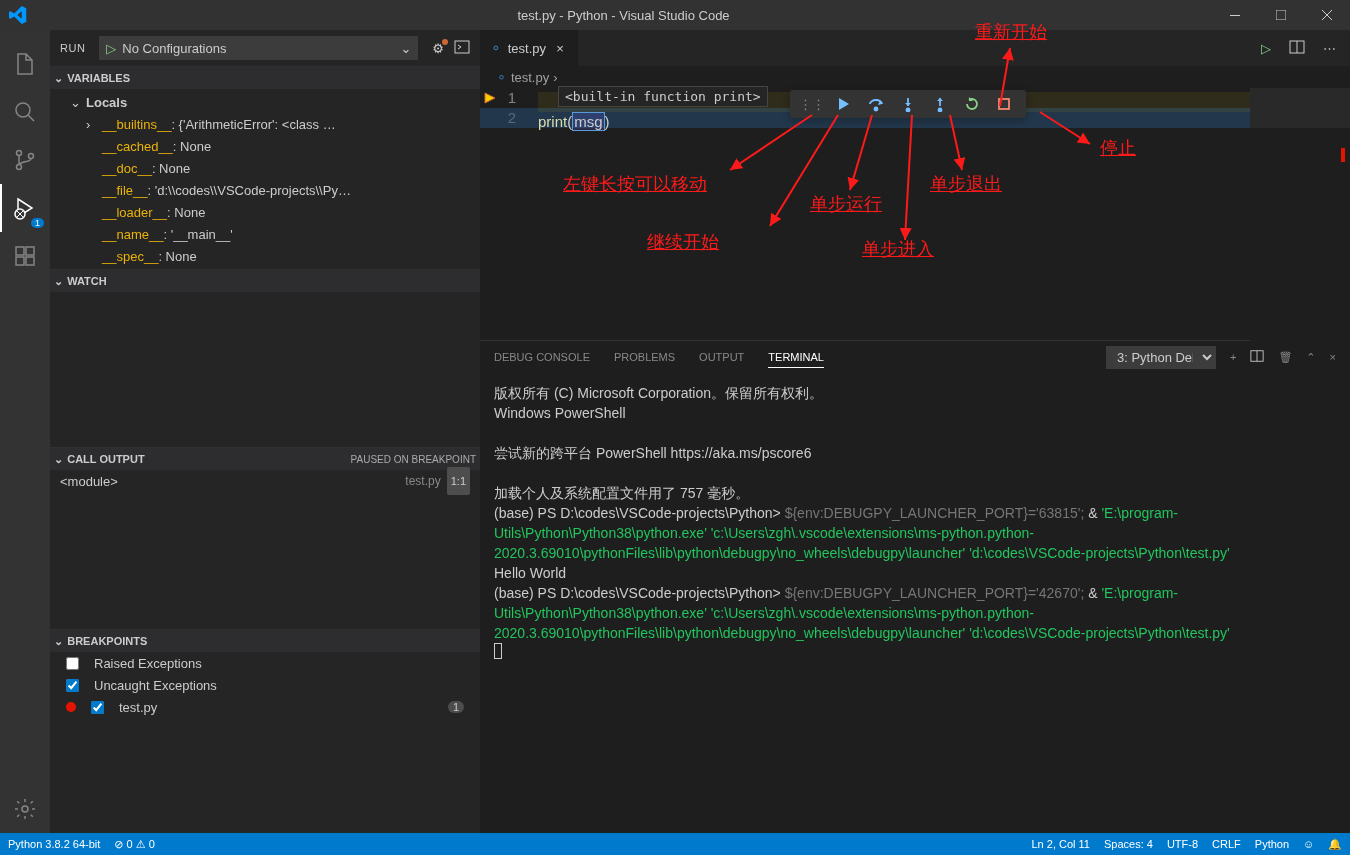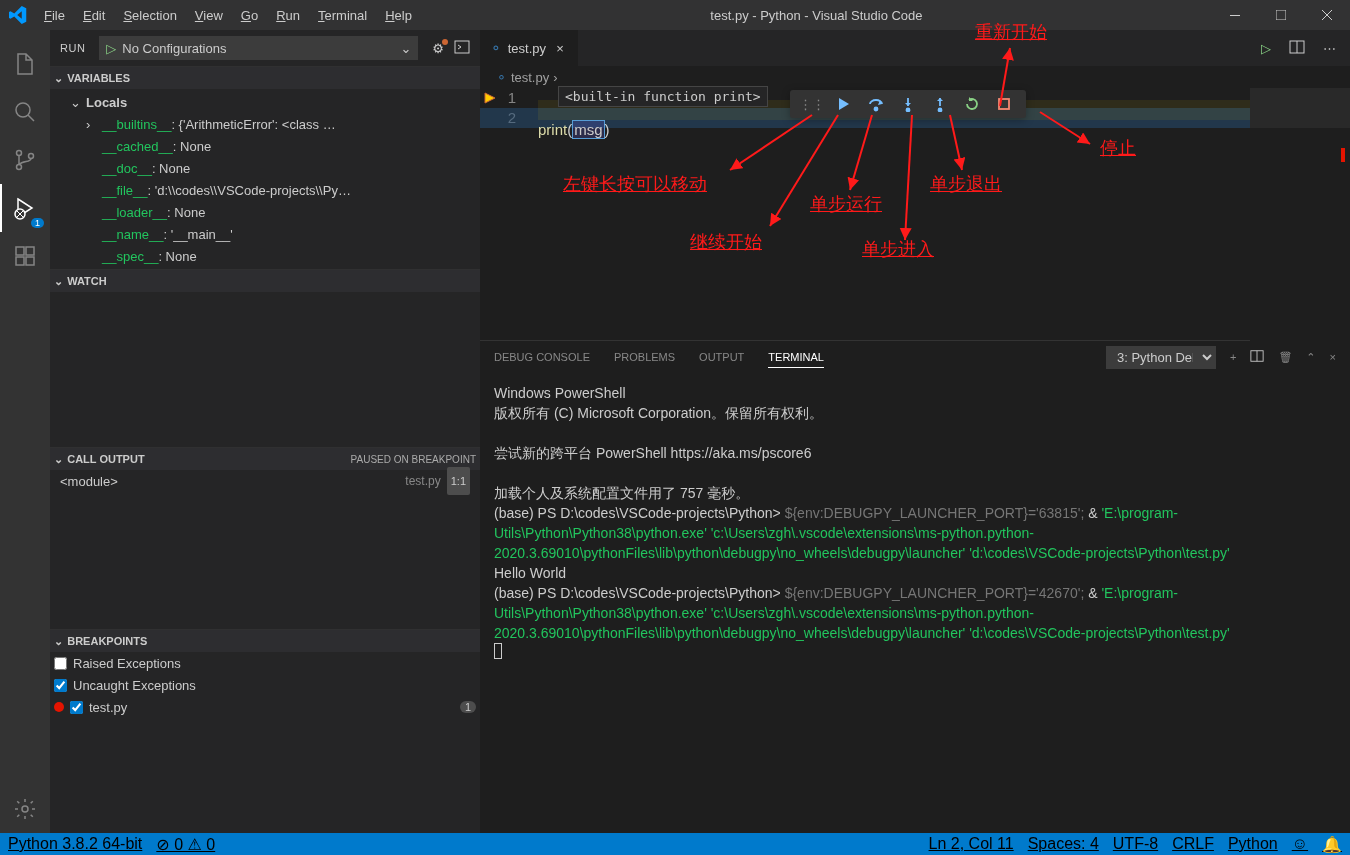--- a/index.html
+++ b/index.html
@@ -27,87 +27,77 @@
 .runhdr .chev { color:#ccc; }
 .runhdr .icon { cursor:pointer; }
 .section { border-top:1px solid rgba(255,255,255,0.05); }
 .sechdr { height:22px; display:flex; align-items:center; padding:0 4px; background:#2d2d30; cursor:pointer; gap:4px; font-size:11px; font-weight:700; color:#ccc; }
 .sechdr .st { margin-left:auto; font-size:10px; color:#aaa; font-weight:400; }
 .tree { padding:2px 0; }
 .trow { display:flex; align-items:center; height:22px; padding-left:20px; cursor:pointer; font-size:13px; white-space:nowrap; overflow:hidden; }
 .trow.l2 { padding-left:36px; }
 .trow.l3 { padding-left:52px; }
 .trow .chev { width:16px; color:#ccc; }
-.trow .k { color:#22c55e; }
+.trow .k { color:#eab308; }
 .trow .v { color:#ccc; }
 .watch { flex:0 0 178px; }
 .callstack { flex:0 0 182px; }
 .csrow { display:flex; align-items:center; height:22px; padding:0 10px; font-size:13px; }
 .csrow .mod { flex:1; }
 .csrow .file { color:#888; font-size:12px; }
 .csrow .lc { background:#4d4d4d; color:#ccc; padding:8px 4px; margin-left:6px; border-radius:2px; font-size:11px; }
-.bprow { display:flex; align-items:center; height:22px; padding:0 4px; gap:6px; font-size:13px; }
+.bprow { display:flex; align-items:center; height:22px; padding:0 16px; gap:15px; font-size:13px; }
 .bprow input { accent-color:#007acc; }
 .bpdot { width:10px; height:10px; border-radius:50%; background:#e51400; }
 .editor { flex:1; display:flex; flex-direction:column; background:#1e1e1e; position:relative; }
 .tabs { height:36px; background:#252526; display:flex; align-items:stretch; }
 .tab { display:flex; align-items:center; padding:0 10px; background:#1e1e1e; gap:6px; font-size:13px; cursor:pointer; }
 .tab .pyicon { color:#3776ab; font-size:14px; }
 .tab .close { color:#ccc; width:16px; text-align:center; }
 .tabactions { margin-left:auto; display:flex; align-items:center; gap:18px; padding-right:14px; }
 .tabactions .run { color:#89d185; }
 .breadcrumb { height:22px; display:flex; align-items:center; padding-left:16px; gap:4px; font-size:13px; color:#a0a0a0; }
 .codearea { position:relative; flex:0 0 252px; font-family:Consolas,monospace; font-size:15px; }
 .gutter { position:absolute; left:0; top:0; width:52px; text-align:right; color:#858585; padding-right:16px; }
 .gutter div { height:20px; line-height:20px; }
 .bpglyph { position:absolute; left:0; top:0; width:20px; height:20px; display:flex; align-items:center; justify-content:center; }
-.codelines { position:absolute; left:58px; top:12px; right:0; }
+.codelines { position:absolute; left:58px; top:4px; right:0; }
 .codeline { height:20px; line-height:20px; }
 .highlight-line { position:absolute; left:0; right:100px; top:20px; height:20px; background:rgba(38,79,120,0.5); }
 .msg-hl { background:rgba(100,100,255,0.2); border:1px solid #569cd6; padding:0 1px; }
 .fn { color:#dcdcaa; }
 .minimap { position:absolute; right:0; top:0; width:100px; height:260px; background:#1e1e1e; }
 .minimap .ov { position:absolute; top:0; left:0; right:0; height:40px; background:rgba(255,255,255,0.05); }
 .tooltip { position:absolute; background:#252526; border:1px solid #454545; color:#ccc; padding:2px 6px; font-size:13px; font-family:Consolas,monospace; }
 .panel { flex:1; display:flex; flex-direction:column; border-top:1px solid #333; }
 .paneltabs { height:32px; display:flex; align-items:center; padding:0 14px; gap:24px; font-size:11px; color:#888; }
 .paneltabs .pt { cursor:pointer; padding:4px 0; }
 .paneltabs .pt.active { color:#fff; border-bottom:1px solid #fff; }
 .paneltabs .ptactions { margin-left:auto; display:flex; align-items:center; gap:14px; }
 .paneltabs select { background:#3c3c3c; color:#ccc; border:1px solid #3c3c3c; padding:2px 6px; font-size:13px; width:110px; }
 .terminal { flex:1; padding:10px 14px; font-family:Consolas,monospace; font-size:14px; line-height:20px; overflow:hidden; }
 .terminal .dim { color:#767676; }
 .terminal .cyan { color:#22c55e; }
 .cursor-block { display:inline-block; width:8px; height:16px; border:1px solid #ccc; }
-.statusbar { height:22px; background:#007acc; color:#000000; display:flex; align-items:center; font-size:16px; padding:0 8px; gap:14px;text-decoration:underline; }
+.statusbar { height:22px; background:#007acc; color:#ffffff; display:flex; align-items:center; font-size:11px; padding:0 8px; gap:14px; }
 .statusbar .sbr { margin-left:auto; display:flex; gap:14px; align-items:center; }
 .debugtoolbar { position:absolute; top:90px; left:790px; background:#333; border-radius:3px; box-shadow:0 2px 8px rgba(0,0,0,0.3); display:flex; align-items:center; height:28px; padding:0 6px; z-index:50; }
 .debugtoolbar .dtbtn { width:32px; height:28px; display:flex; align-items:center; justify-content:center; cursor:pointer; }
 .annot { position:absolute; color:#ff1a1a; font-size:18px; font-family:"Microsoft YaHei",sans-serif; z-index:60; pointer-events:none;text-decoration:underline; }
 .arrow { position:absolute; z-index:55; pointer-events:none; }
 .badge { position:absolute; background:#007acc; color:#fff; border-radius:8px; font-size:9px; padding:0 4px; min-width:12px; text-align:center; }
 </style>
 </head>
 <body>
 
 <div class="titlebar">
   <div class="logo">
     <svg width="18" height="18" viewBox="0 0 24 24">
         <path fill="#0098ff" d="M23 3l-6-3-10 10L2 7 0 8v8l2 1 5-3 10 10 6-3V3zm-6 14l-6-5 6-5v10z"></path>
       </svg>
-  </div>
-  <div class="menu">
-    <span>File</span>
-    <span>Edit</span>
-    <span>Selection</span>
-    <span>View</span>
-    <span>Go</span>
-    <span>Run</span>
-    <span>Terminal</span>
-    <span>Help</span>
   </div>
   <div class="title">test.py - Python - Visual Studio Code</div>
   <div class="winctrl">
     <div>
         <svg width="10" height="1">
           <rect width="10" height="1" fill="#ccc"></rect>
         </svg>
       </div>
     <div>
         <svg width="10" height="10">
@@ -322,22 +312,22 @@
           <span><svg width="14" height="14" viewBox="0 0 16 16" fill="none" stroke="#ccc">
                 <rect x="1" y="2" width="14" height="12"></rect>
                 <line x1="8" y1="2" x2="8" y2="14"></line>
               </svg></span>
           <span>🗑</span>
           <span>⌃</span>
           <span>×</span>
         </div>
       </div>
       <div class="terminal">
+        <div>版权所有 (C) Microsoft Corporation。保留所有权利。</div>
         <div>Windows PowerShell</div>
-        <div>版权所有 (C) Microsoft Corporation。保留所有权利。</div>
         <div>&nbsp;</div>
         <div>尝试新的跨平台 PowerShell https://aka.ms/pscore6</div>
         <div>&nbsp;</div>
         <div>加载个人及系统配置文件用了 757 毫秒。</div>
         <div><span>(base) PS D:\codes\VSCode-projects\Python&gt; </span> <span class="dim">${env:DEBUGPY_LAUNCHER_PORT}='63815';</span><span> &amp; </span><span class="cyan">'E:\program-Utils\Python\Python38\python.exe' 'c:\Users\zgh\.vscode\extensions\ms-python.python-2020.3.69010\pythonFiles\lib\python\debugpy\no_wheels\debugpy\launcher' 'd:\codes\VSCode-projects\Python\test.py'</span></div>
         <div>Hello World</div>
         <div><span>(base) PS D:\codes\VSCode-projects\Python&gt; </span> <span class="dim">${env:DEBUGPY_LAUNCHER_PORT}='42670';</span><span> &amp; </span><span class="cyan">'E:\program-Utils\Python\Python38\python.exe' 'c:\Users\zgh\.vscode\extensions\ms-python.python-2020.3.69010\pythonFiles\lib\python\debugpy\no_wheels\debugpy\launcher' 'd:\codes\VSCode-projects\Python\test.py'</span></div>
         <div><span class="cursor-block"></span></div>
       </div>
     </div>
@@ -395,21 +385,21 @@
   <div class="dtbtn">
       <svg width="14" height="14">
         <rect x="2" y="2" width="10" height="10" fill="none" stroke="#f48771" stroke-width="1.8"></rect>
       </svg>
     </div>
 </div>
 
 <div class="annot" style="left:975px;top:20px">重新开始</div>
 <div class="annot" style="left:1100px;top:136px">停止</div>
 <div class="annot" style="left:563px;top:172px">左键长按可以移动</div>
-<div class="annot" style="left:690px;top:230px">继续开始</div>
+<div class="annot" style="left:647px;top:230px">继续开始</div>
 <div class="annot" style="left:810px;top:192px">单步运行</div>
 <div class="annot" style="left:862px;top:237px">单步进入</div>
 <div class="annot" style="left:930px;top:172px">单步退出</div>
 
 <svg class="arrow" style="left:0;top:0" width="1350" height="855">
   <defs>
       <marker id="ah" markerWidth="8" markerHeight="8" refX="6" refY="3" orient="auto">
         <path d="M0 0L6 3L0 6z" fill="#ff1a1a"></path>
       </marker>
     </defs>

